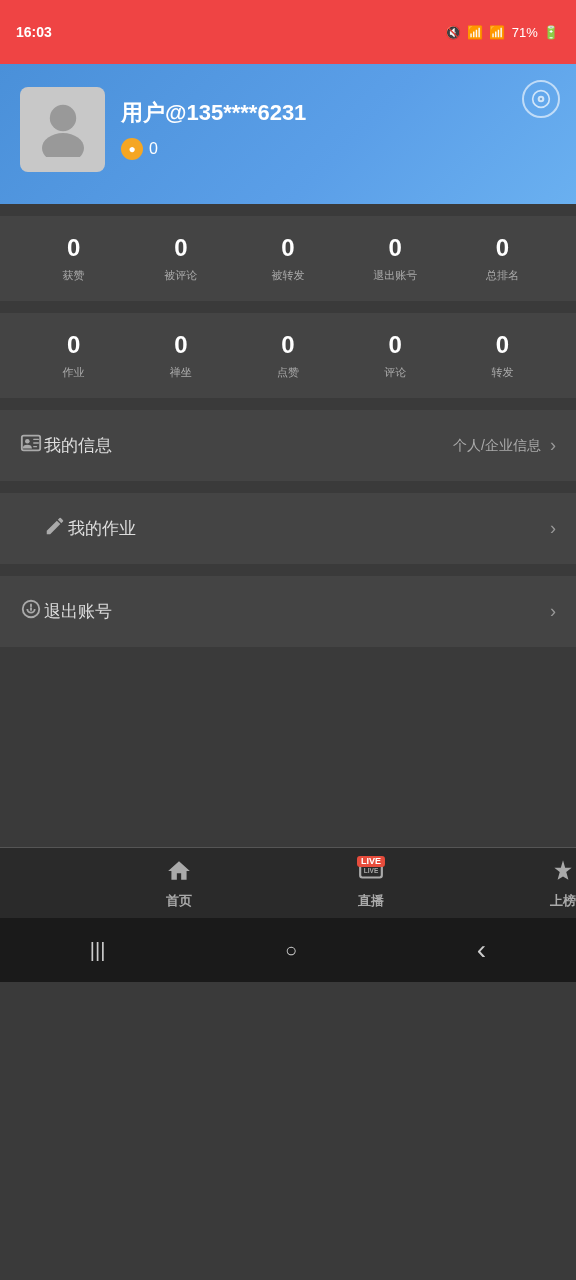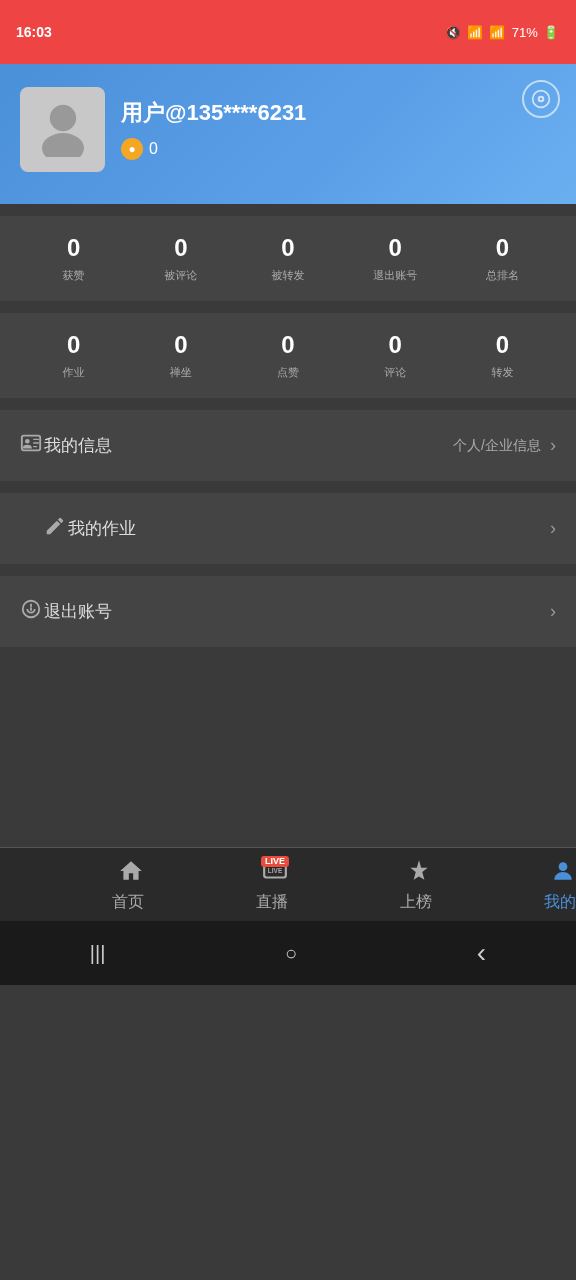--- a/index.html
+++ b/index.html
@@ -174,21 +174,21 @@
     }
     .nav-item {
       display: flex;
       flex-direction: column;
       align-items: flex-end;
       gap: 4px;
       cursor: pointer;
       flex: 1;
     }
     .nav-icon { font-size: 24px; line-height: 1; }
-    .nav-label { font-size: 16px; }
+    .nav-label { font-size: 13px; font-weight: bold; }
     .nav-item.active .nav-icon,
     .nav-item.active .nav-label { color: #4a90d9; }
     .nav-item:not(.active) .nav-icon,
     .nav-item:not(.active) .nav-label { color: #aaa; }
 
     
     .android-nav {
       background: #1a1a1a;
       display: flex;
       justify-content: space-around;
@@ -375,26 +375,19 @@
             <text x="12" y="14" text-anchor="middle" font-size="6" fill="currentColor" font-weight="bold">LIVE</text>
           </svg><span class="live-badge">LIVE</span></span></span>
     <span class="nav-label">直播</span>
   </div>
     <div class="nav-item">
     <span class="nav-icon"><svg viewBox="0 0 24 24" width="26" height="26">
           <path d="M12 2l2 7h6l-5 4 2 7-5-3-5 3 2-7-5-4h6z" fill="currentColor"></path>
         </svg></span>
     <span class="nav-label">上榜</span>
   </div>
-    <div class="nav-item active">
-    <span class="nav-icon"><svg viewBox="0 0 24 24" width="26" height="26">
-          <circle cx="12" cy="8" r="4" fill="currentColor"></circle>
-          <path d="M4 20c0-4 3.6-7 8-7s8 3 8 7" fill="currentColor"></path>
-        </svg></span>
-    <span class="nav-label">我的</span>
-  </div>
   </div>
 
 <div class="android-nav">
   <span class="android-nav-btn">|||</span>
   <span class="android-nav-btn">○</span>
   <span class="android-nav-btn" style="font-size:28px;">‹</span>
 </div>
 
 </body></html>

